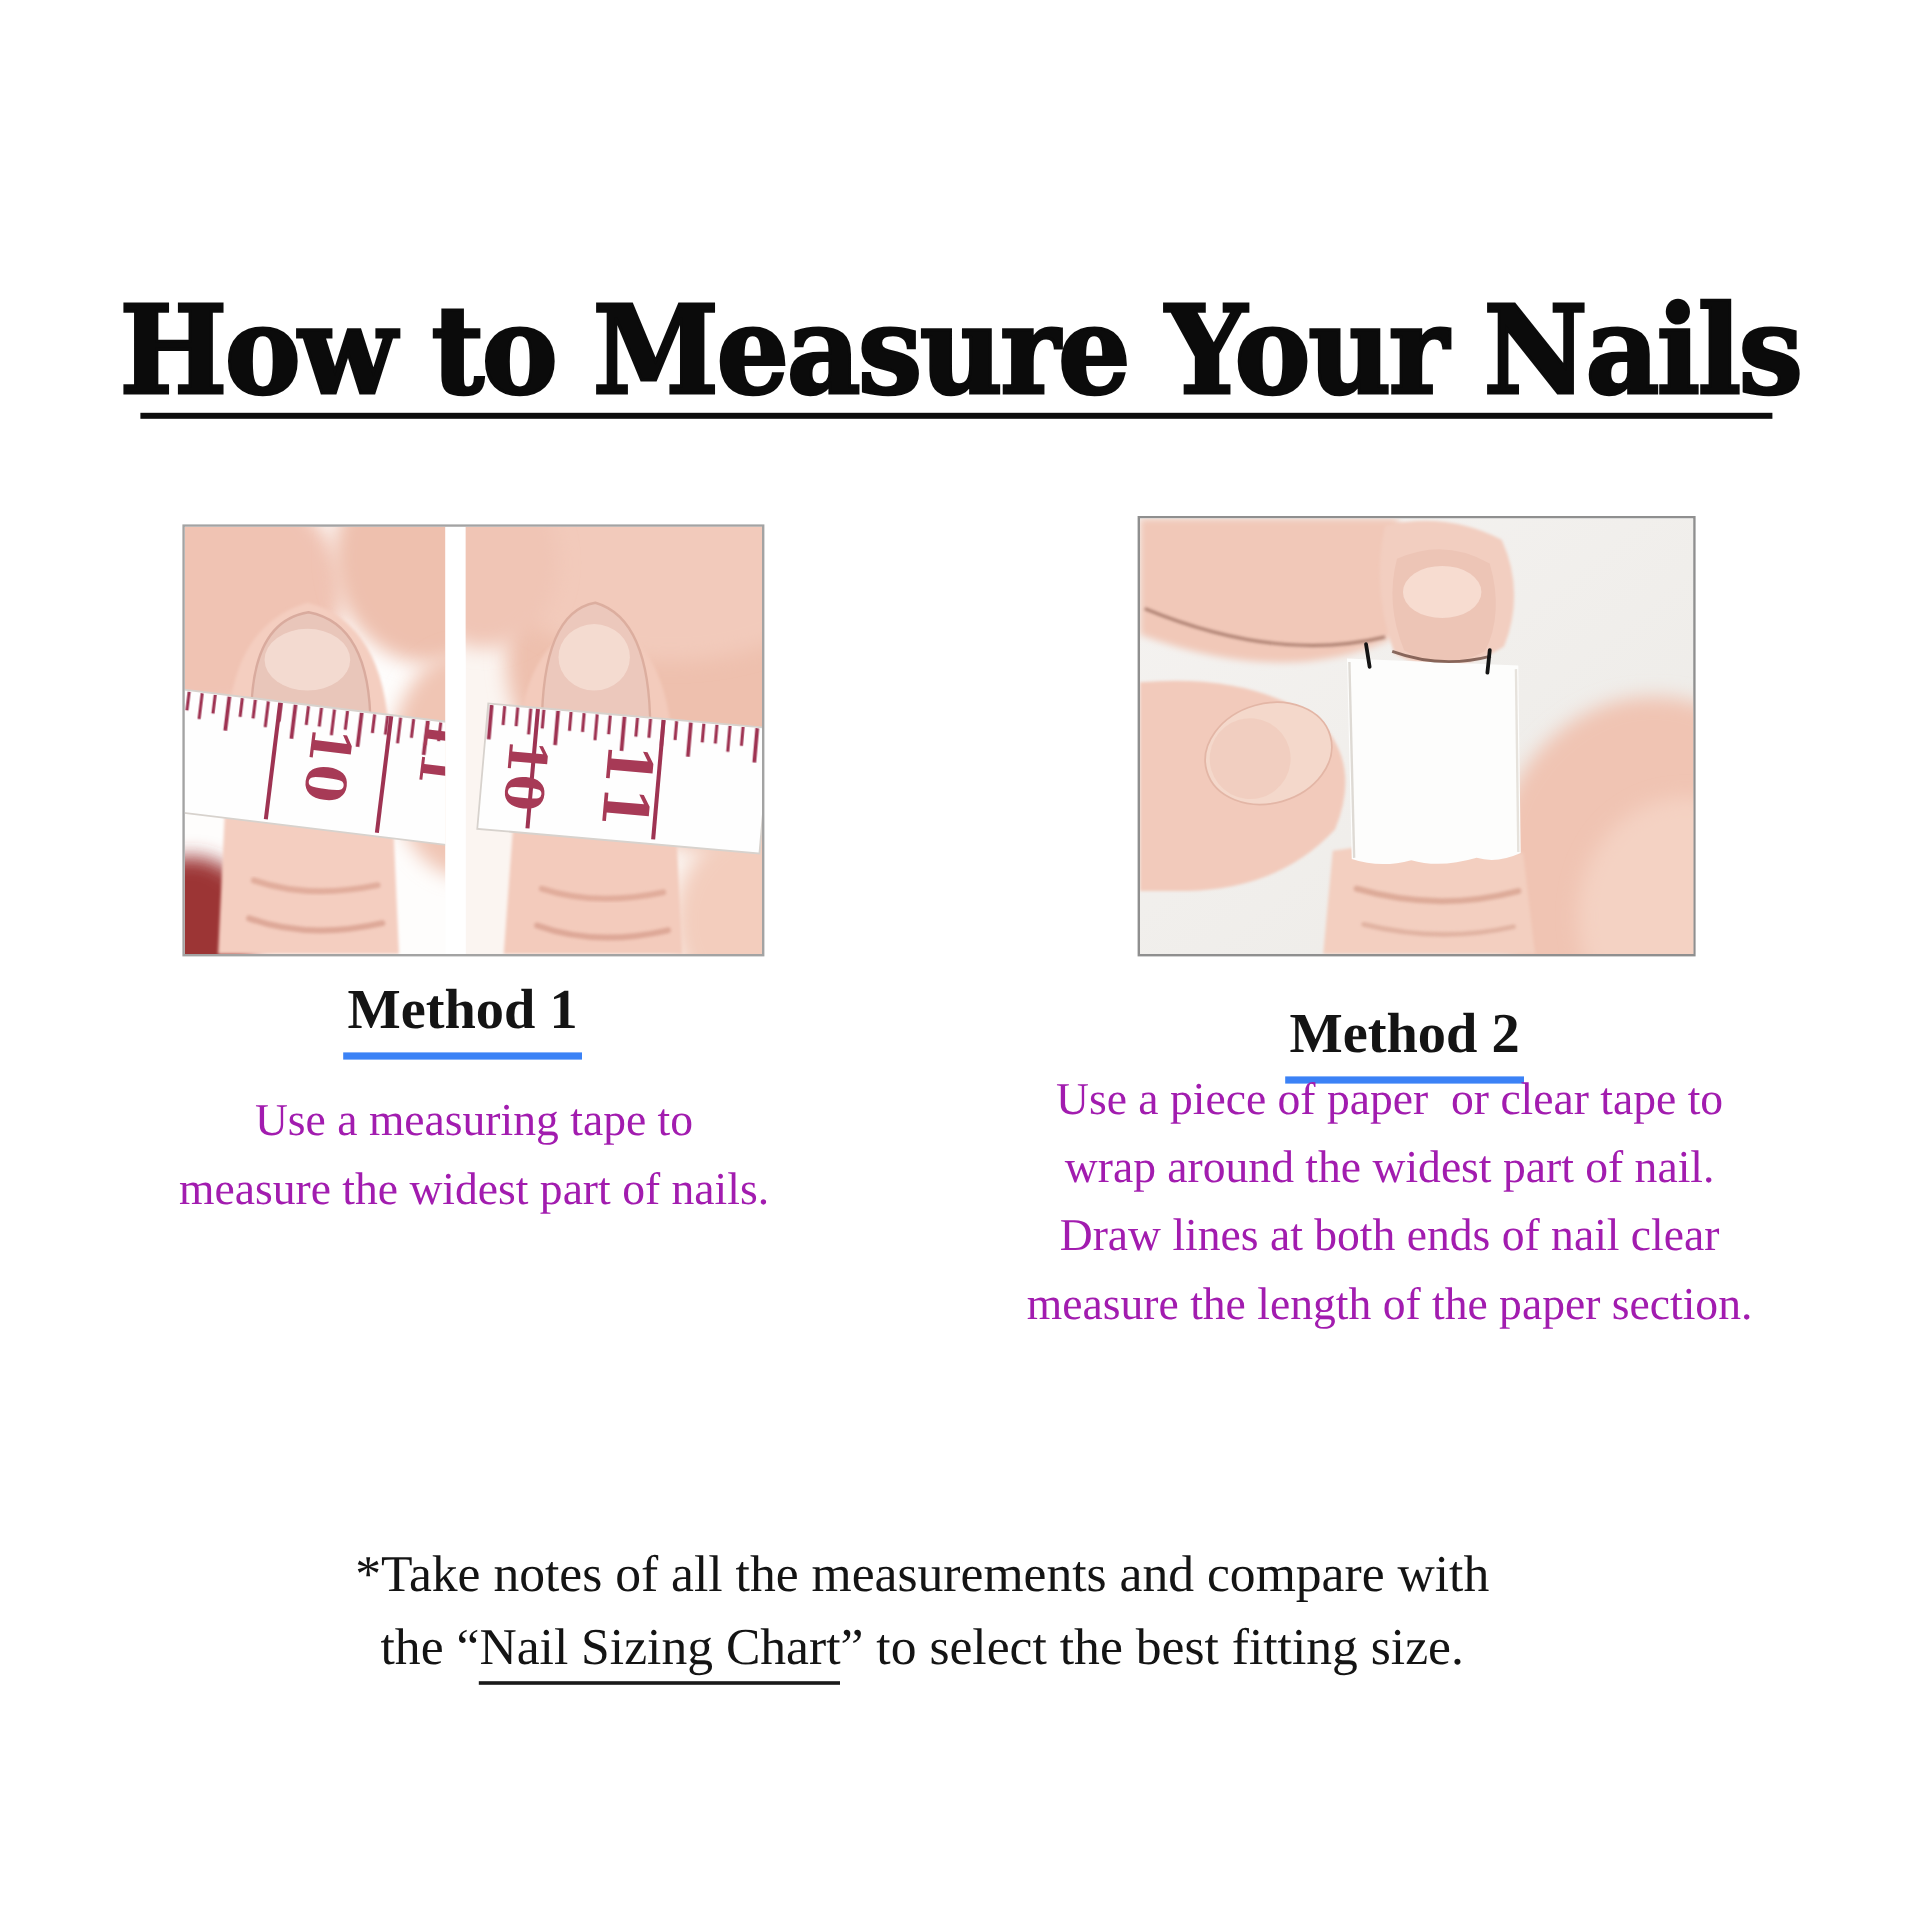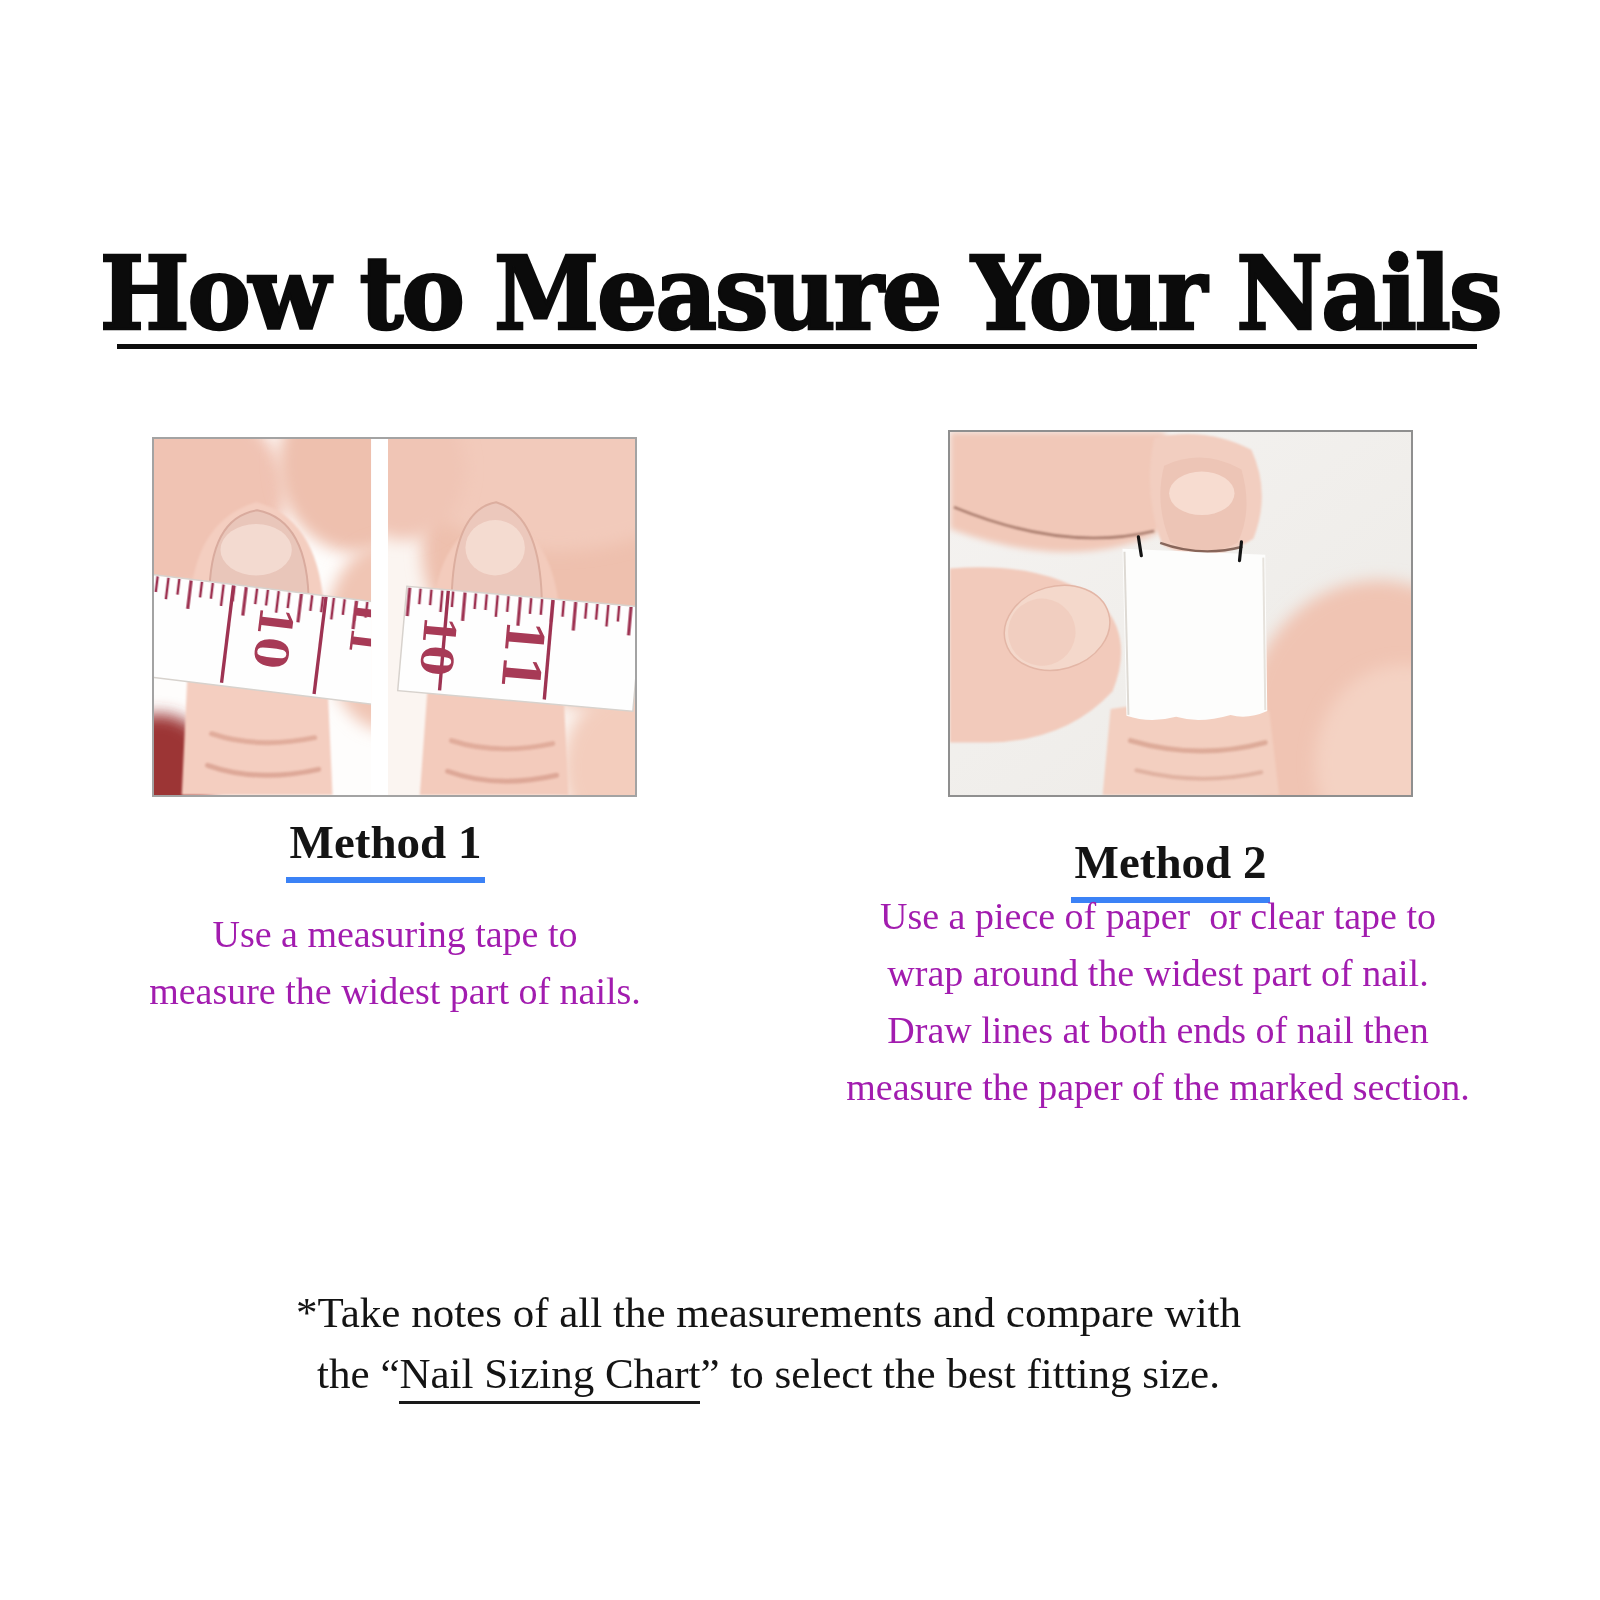--- a/index.html
+++ b/index.html
@@ -177,22 +177,22 @@
     <span class="label-text">Method 2</span>
   </div>
 
   <div class="desc desc1">
     <div class="desc-line">Use a measuring tape to</div>
     <div class="desc-line">measure the widest part of nails.</div>
   </div>
   <div class="desc desc2">
     <div class="desc-line">Use a piece of paper  or clear tape to</div>
     <div class="desc-line">wrap around the widest part of nail.</div>
-    <div class="desc-line">Draw lines at both ends of nail then</div>
-    <div class="desc-line">measure the paper of the marked section.</div>
+    <div class="desc-line">Draw lines at both ends of nail clear</div>
+    <div class="desc-line">measure the length of the paper section.</div>
   </div>
 
   <div class="footer">
     <div>*Take notes of all the measurements and compare with</div>
     <div><span>the “</span><span class="chart-underline">Nail Sizing Chart</span><span>” to select the best fitting size.</span></div>
   </div>
 
 </div>
 
 </body></html>

